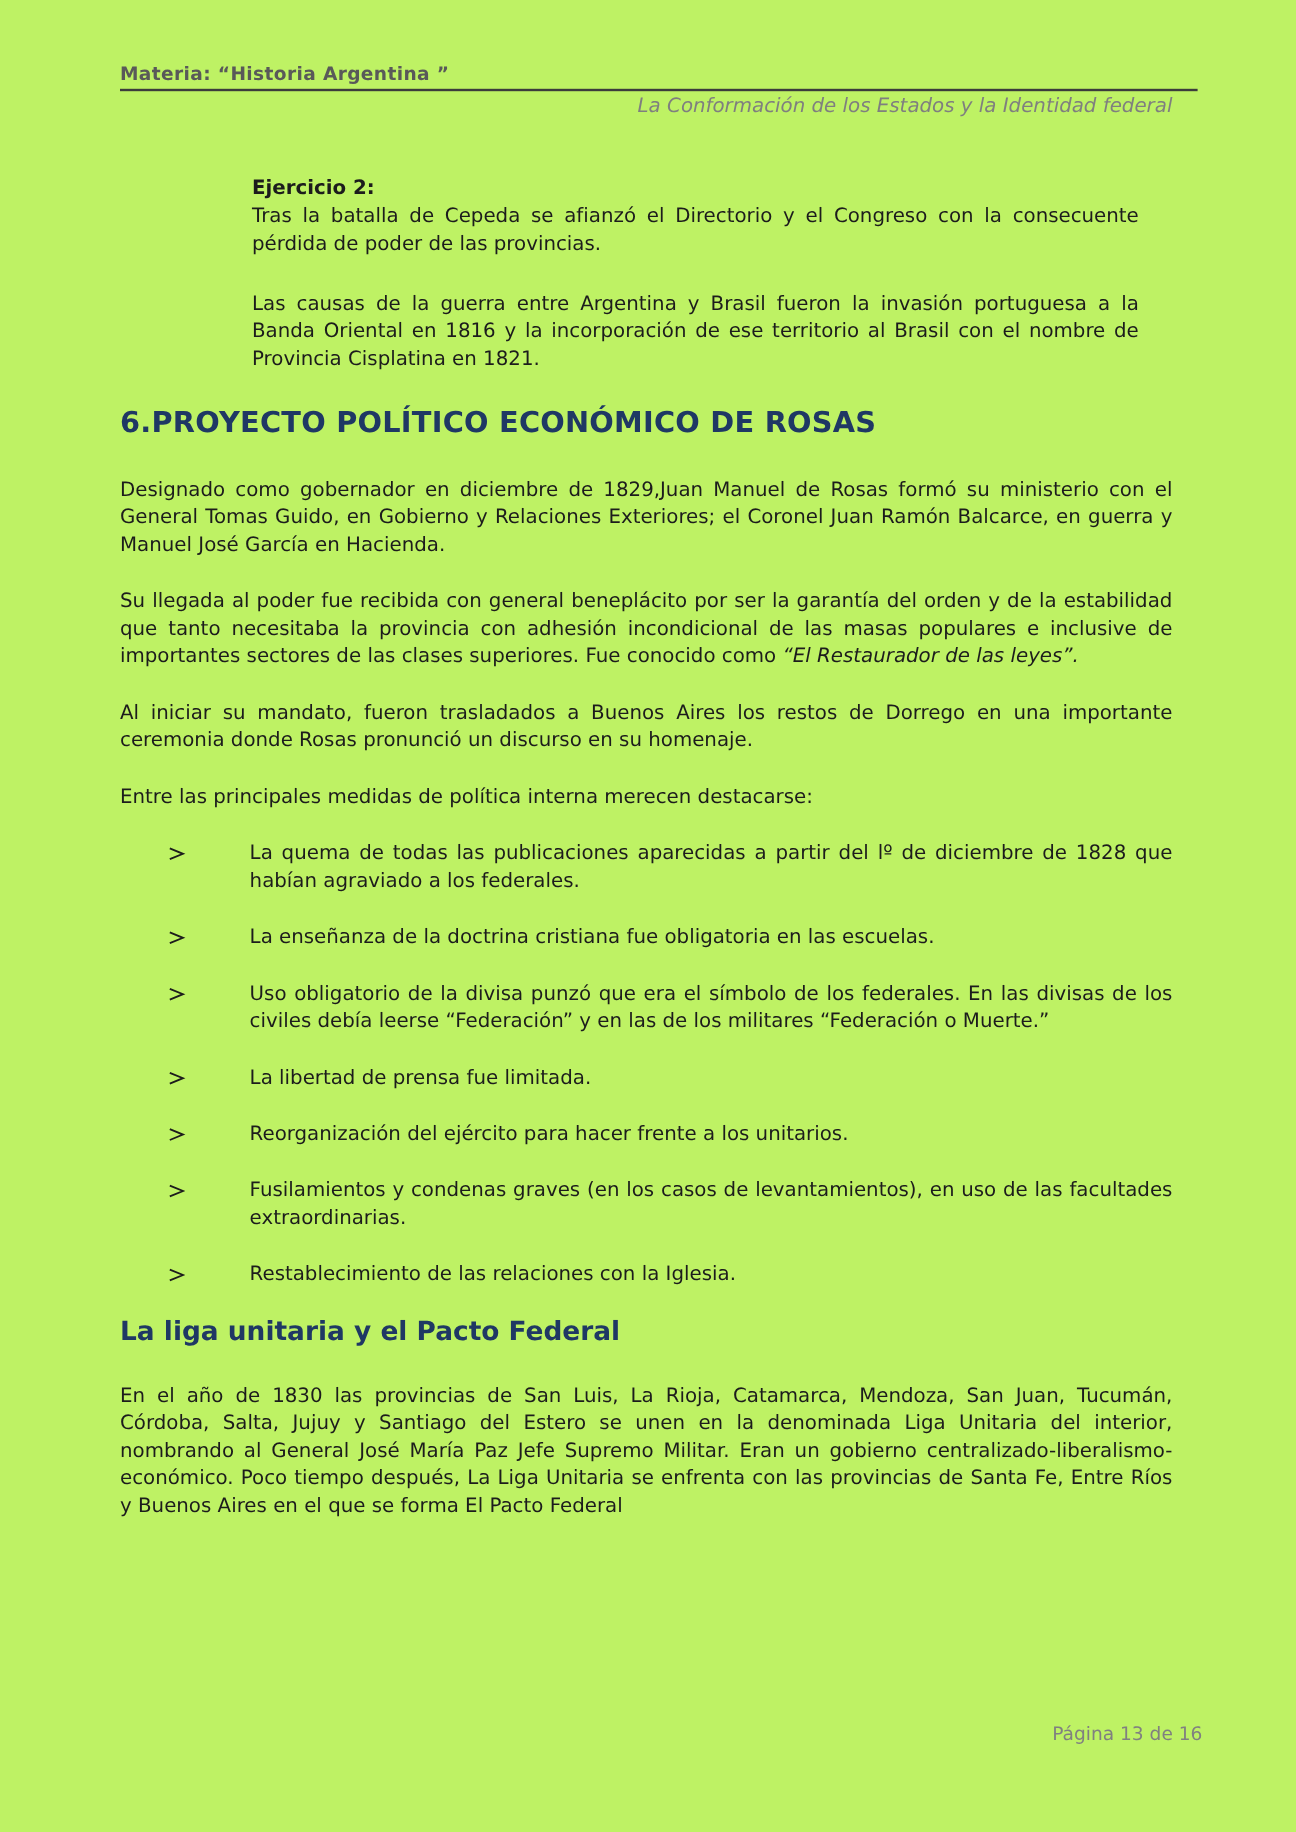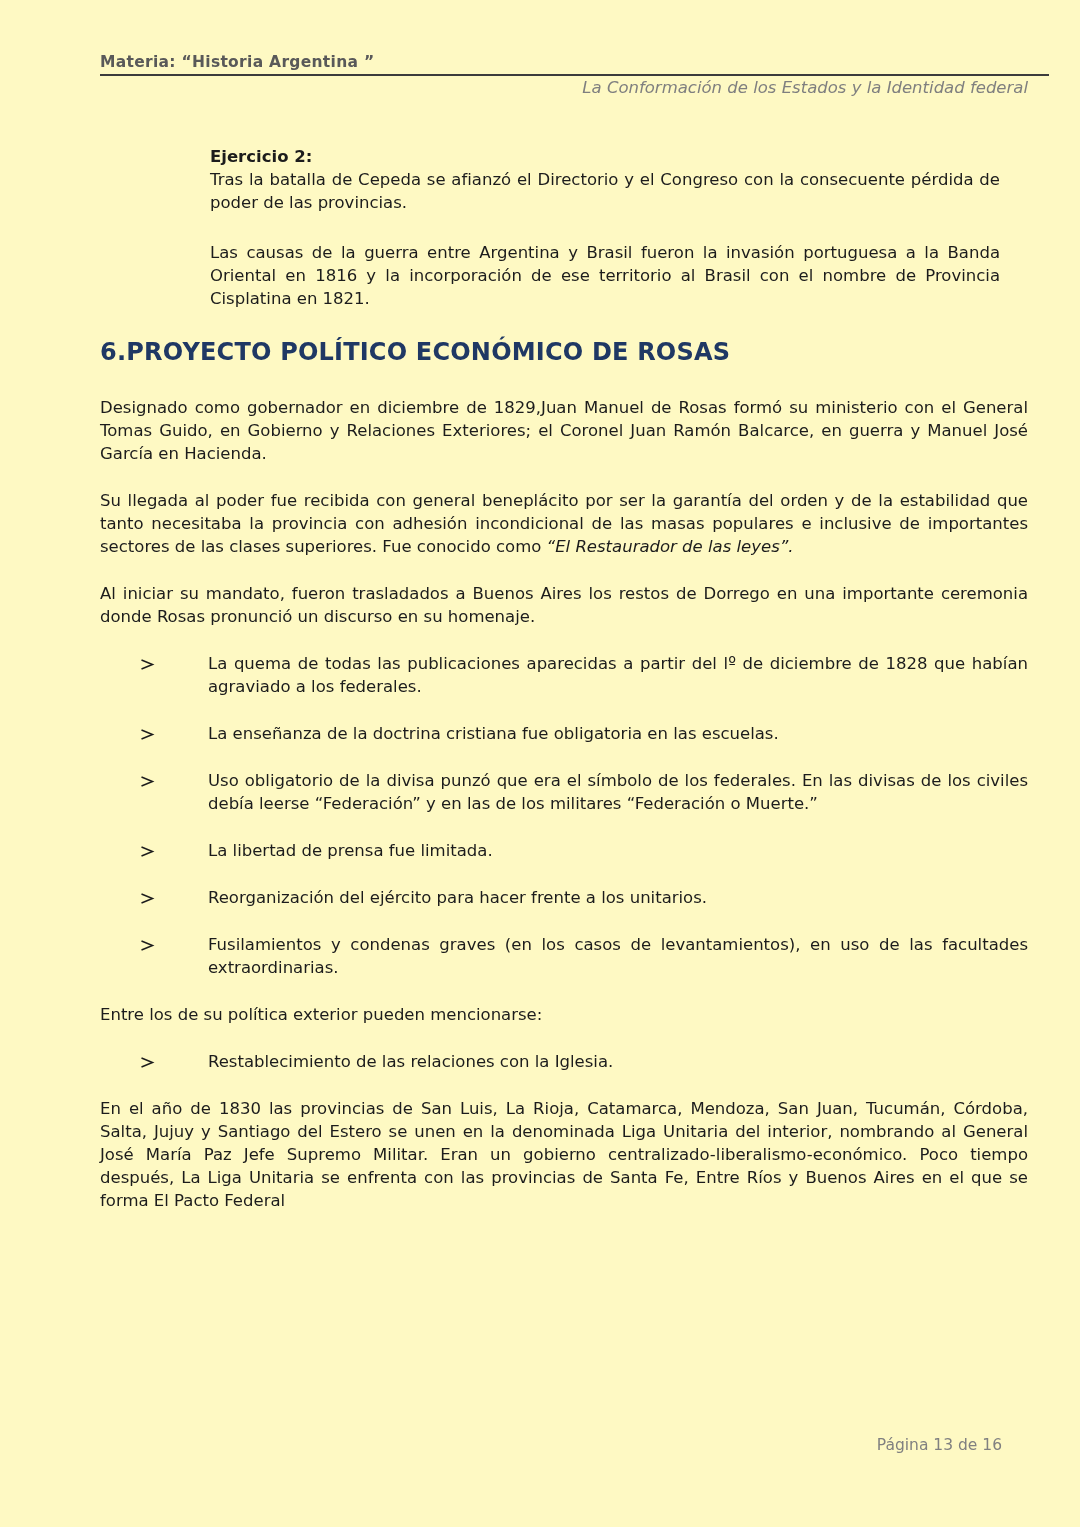--- a/index.html
+++ b/index.html
@@ -11,24 +11,24 @@
   body {
     width: 1080px;
     font-family: "DejaVu Sans", "Liberation Sans", sans-serif;
     color: #1c1c1c;
     -webkit-font-smoothing: antialiased;
   }
   .page {
     position: relative;
     width: 1080px;
     height: 1527px;
-    background: #fef9c3;
+    background: #bef264;
     overflow: hidden;
     box-sizing: border-box;
-    padding: 52px 52px 0 100px;
+    padding: 52px 103px 0 100px;
   }
   
   .header-rule {
     border-bottom: 2px solid #3c3c3c;
     padding-bottom: 3px;
     margin-right: -21px;
   }
   .materia {
     font-size: 15.5px;
     font-weight: bold;
@@ -158,20 +158,21 @@
   </div>
 
   <div class="section-heading">6.PROYECTO POLÍTICO ECONÓMICO DE ROSAS</div>
 
   <p class="para">Designado como gobernador en diciembre de 1829,Juan Manuel de Rosas formó su ministerio con el General Tomas Guido, en Gobierno y Relaciones Exteriores; el Coronel Juan Ramón Balcarce, en guerra y Manuel José García en Hacienda.</p>
 
   <p class="para"><span>Su llegada al poder fue recibida con general beneplácito por ser la garantía del orden y de la estabilidad que tanto necesitaba la provincia con adhesión incondicional de las masas populares e inclusive de importantes sectores de las clases superiores. Fue conocido como </span><span class="italic">“El Restaurador de las leyes”.</span></p>
 
   <p class="para">Al iniciar su mandato, fueron trasladados a Buenos Aires los restos de Dorrego en una importante ceremonia donde Rosas pronunció un discurso en su homenaje.</p>
 
+  <p class="intro">Entre las principales medidas de política interna merecen destacarse:</p>
 
   <div class="bullet">
     <span class="bullet-marker"><svg width="15" height="13" viewBox="0 0 15 13">
           <path d="M1.5 2 L12.5 6.5 L1.5 11" fill="none" stroke="#1c1c1c" stroke-width="1.5"></path>
         </svg></span>
     <span class="bullet-text">La quema de todas las publicaciones aparecidas a partir del lº de diciembre de 1828 que habían agraviado a los federales.</span>
   </div>
   <div class="bullet">
     <span class="bullet-marker"><svg width="15" height="13" viewBox="0 0 15 13">
           <path d="M1.5 2 L12.5 6.5 L1.5 11" fill="none" stroke="#1c1c1c" stroke-width="1.5"></path>
@@ -196,27 +197,27 @@
         </svg></span>
     <span class="bullet-text">Reorganización del ejército para hacer frente a los unitarios.</span>
   </div>
   <div class="bullet">
     <span class="bullet-marker"><svg width="15" height="13" viewBox="0 0 15 13">
           <path d="M1.5 2 L12.5 6.5 L1.5 11" fill="none" stroke="#1c1c1c" stroke-width="1.5"></path>
         </svg></span>
     <span class="bullet-text">Fusilamientos y condenas graves (en los casos de levantamientos), en uso de las facultades extraordinarias.</span>
   </div>
 
-  <p class="intro">Entre los de su política exterior pueden mencionarse:</p>
 
   <div class="bullet">
     <span class="bullet-marker"><svg width="15" height="13" viewBox="0 0 15 13">
           <path d="M1.5 2 L12.5 6.5 L1.5 11" fill="none" stroke="#1c1c1c" stroke-width="1.5"></path>
         </svg></span>
     <span class="bullet-text">Restablecimiento de las relaciones con la Iglesia.</span>
   </div>
 
+  <div class="sub-heading">La liga unitaria y el Pacto Federal</div>
 
   <p class="para">En el año de 1830 las provincias de San Luis, La Rioja, Catamarca, Mendoza, San Juan, Tucumán, Córdoba, Salta, Jujuy y Santiago del Estero se unen en la denominada Liga Unitaria del interior, nombrando al General José María Paz Jefe Supremo Militar. Eran un gobierno centralizado-liberalismo-económico. Poco tiempo después, La Liga Unitaria se enfrenta con las provincias de Santa Fe, Entre Ríos y Buenos Aires en el que se forma El Pacto Federal</p>
 
   <div class="footer">Página 13 de 16</div>
 
 </div>
 
 </body></html>

